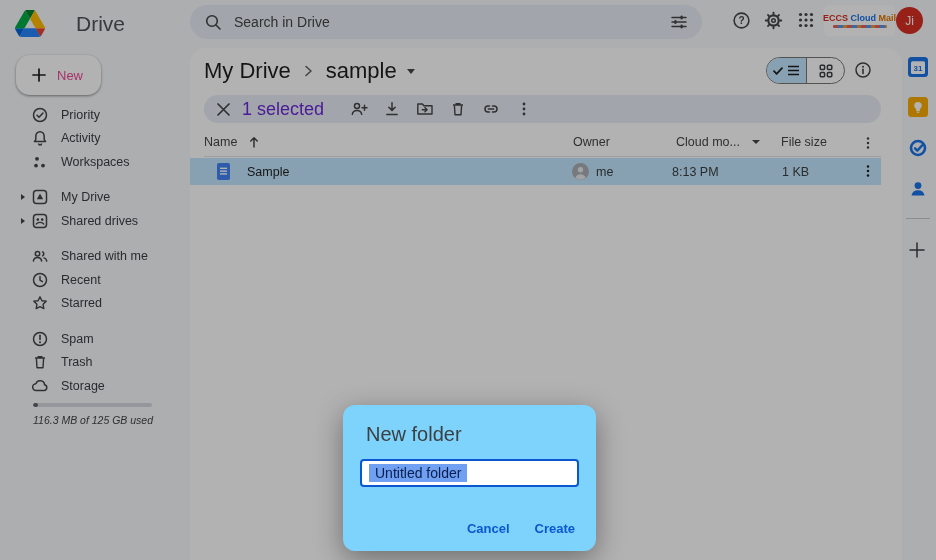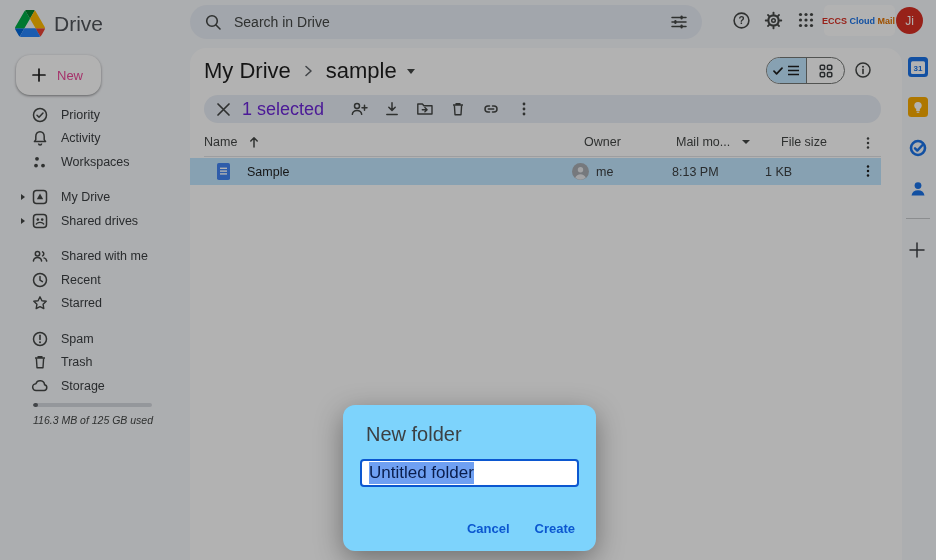--- a/index.html
+++ b/index.html
@@ -7,30 +7,30 @@
   body {
     position:relative; overflow:hidden;
     font-family:"Liberation Sans", sans-serif;
     background:#f7f9fc; color:#444746;
   }
   .abs { position:absolute; }
   svg { display:block; }
 
   
   .logo-area { left:15px; top:10px; display:flex; align-items:center; gap:9px; cursor:pointer; }
-  .logo-area .app-name { font-size:21px; color:#50545a; }
+  .logo-area .app-name { font-size:21px; color:#50545a;margin-left:22px; }
   .searchbar { left:190px; top:5px; width:512px; height:34px; border-radius:17px;
     background:#e9eef6; display:flex; align-items:center; padding:0 14px; gap:12px; }
   .searchbar input { flex:1; border:none; background:transparent; outline:none;
     font:14px "Liberation Sans",sans-serif; color:#444746; }
   .searchbar input::placeholder { color:#444746; opacity:1; }
   .tb-icon { color:#444746; cursor:pointer; }
   .help-btn { left:732px; top:11px; } .gear-btn { left:764px; top:11px; } .grid-btn { left:797px; top:11px; }
   .account-badge { left:824px; top:5px; width:71px; height:31px; background:#ffffff; border-radius:5px;
-    display:flex; flex-direction:row; align-items:center; justify-content:center; gap:2px; cursor:pointer; }
+    display:flex; flex-direction:column; align-items:center; justify-content:center; gap:2px; cursor:pointer; }
   .account-badge .words { font-size:9px; font-weight:bold; letter-spacing:0; white-space:nowrap; }
   .account-badge .w-red { color:var(--badge_red); } .account-badge .w-blue { color:var(--badge_blue); }
   .account-badge .w-orange { color:var(--badge_orange); }
   .account-badge .tagline { width:54px; height:3px; border-radius:1px;
     background:repeating-linear-gradient(90deg, var(--badge_red) 0 5px, var(--badge_blue) 5px 10px, var(--badge_orange) 10px 14px); opacity:.75; }
   .avatar { left:896px; top:7px; width:27px; height:27px; border-radius:50%;
     background:var(--avatar); color:#fff; font-size:12px; display:flex; align-items:center; justify-content:center; cursor:pointer; }
 
   
   .new-btn { left:16px; top:55px; height:40px; border-radius:14px; background:#ffffff;
@@ -90,21 +90,21 @@
   .dots-btn { cursor:pointer; color:#444746; }
 
   
   .scrim { left:0; top:0; width:936px; height:560px; background:var(--scrim); z-index:40; }
   .dialog { left:343px; top:405px; width:253px; height:146px; background:#7dd3fc; border-radius:12px;
     z-index:50; box-shadow:0 8px 28px rgba(0,0,0,.38); }
   .dialog-title { position:absolute; left:23px; top:18px; font-size:20px; color:#3c4043; }
   .dialog-input { position:absolute; left:17px; top:54px; width:219px; height:28px;
     border:2px solid var(--accent); border-radius:4px; display:flex; align-items:center;
     padding-left:7px; cursor:text; background:#fff; }
-  .dialog-input .val { font-size:17px; background:var(--sel_bg); color:var(--sel_text); padding:1px 0; }
+  .dialog-input .val { font-size:14px; background:var(--sel_bg); color:var(--sel_text); padding:1px 6px; }
   .dialog-actions { position:absolute; right:21px; bottom:15px; display:flex; gap:25px; }
   .dialog-actions .btn { font-size:13px; font-weight:bold; color:var(--accent); cursor:pointer; }
 </style>
 </head>
 <body>
 
 <div class="abs logo-area">
   <span>
     <svg width="30" height="27" viewBox="0 0 87.3 78">
       <path fill="#0066da" d="M6.6 66.85l3.85 6.65c.8 1.4 1.95 2.5 3.3 3.3L27.5 53H0c0 1.55.4 3.1 1.2 4.5z"></path>
@@ -443,25 +443,25 @@
     </span>
   </div>
 
   <div class="thead">
     <span class="th" style="left:0">
       <span>Name</span>
       <svg width="10" height="12" viewBox="0 0 10 12">
           <path d="M5 11V2M1.8 5L5 1.8 8.2 5" fill="none" stroke="#444746" stroke-width="1.5" stroke-linecap="round" stroke-linejoin="round"></path>
         </svg>
     </span>
-    <span class="th" style="left:380px">
+    <span class="th" style="left:369px">
         <span>Owner</span>
       </span>
     <span class="th" style="left:472px">
-      <span>Mail mo...</span>
+      <span>Cloud mo...</span>
       <span class="th-caret"></span>
     </span>
     <span class="th" style="left:577px">
         <span>File size</span>
       </span>
     <span class="th dots-btn" style="left:656px">
       <svg width="16" height="16" viewBox="0 0 18 18">
           <g fill="currentColor">
             <circle cx="9" cy="4" r="1.4"></circle>
             <circle cx="9" cy="9" r="1.4"></circle>
@@ -483,21 +483,21 @@
     <span class="cell" style="left:57px">Sample</span>
     <span class="cell" style="left:382px; top:5px">
       <svg width="17" height="17" viewBox="0 0 17 17">
           <circle cx="8.5" cy="8.5" r="8.5" fill="#a9aeb4"></circle>
           <circle cx="8.5" cy="6.7" r="2.7" fill="#e8eaed"></circle>
           <path d="M3.3 14.8c.8-2.4 2.8-3.6 5.2-3.6s4.4 1.2 5.2 3.6a8.5 8.5 0 01-10.4 0z" fill="#e8eaed"></path>
         </svg>
     </span>
     <span class="cell dim" style="left:406px">me</span>
     <span class="cell dim" style="left:482px">8:13 PM</span>
-    <span class="cell dim" style="left:575px">1 KB</span>
+    <span class="cell dim" style="left:592px">1 KB</span>
     <span class="cell dots-btn" style="left:670px; top:5px">
       <svg width="16" height="16" viewBox="0 0 18 18">
           <g fill="currentColor">
             <circle cx="9" cy="4" r="1.4"></circle>
             <circle cx="9" cy="9" r="1.4"></circle>
             <circle cx="9" cy="14" r="1.4"></circle>
           </g>
         </svg>
     </span>
   </div>

